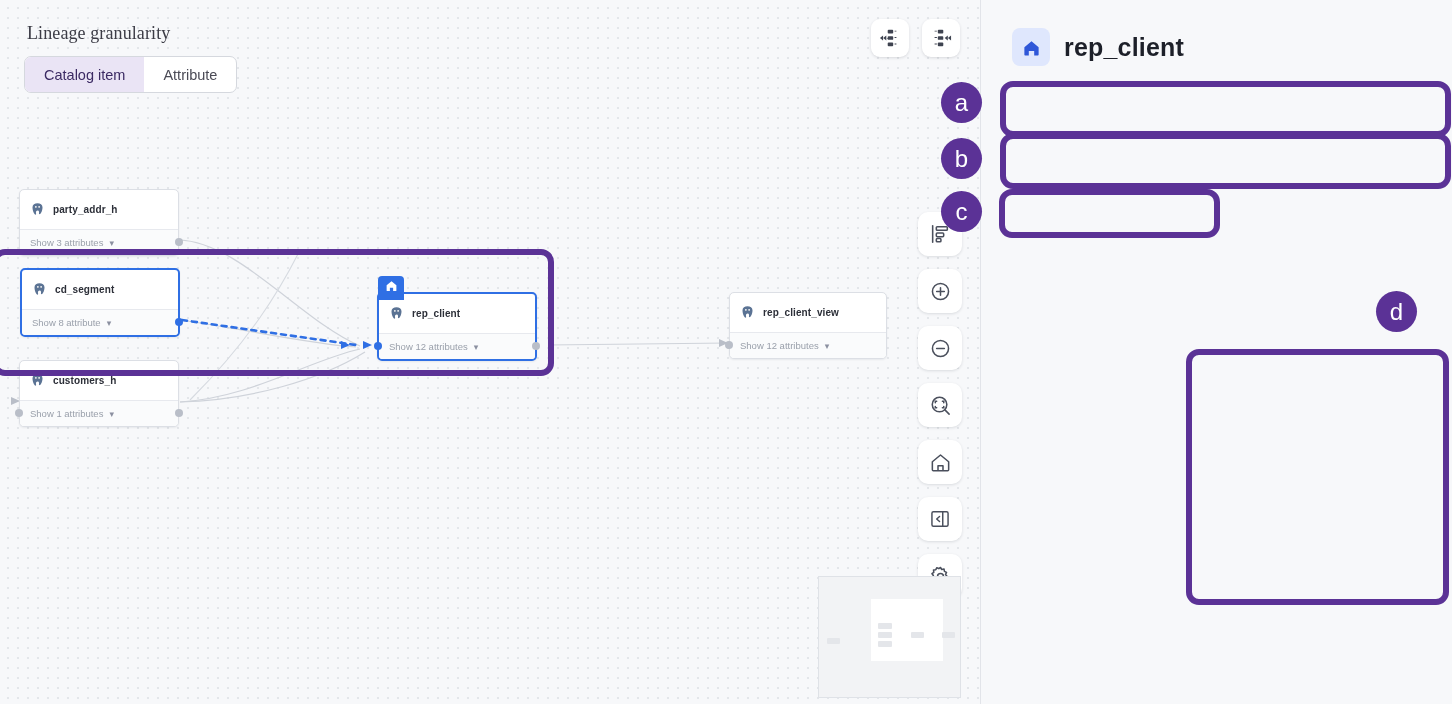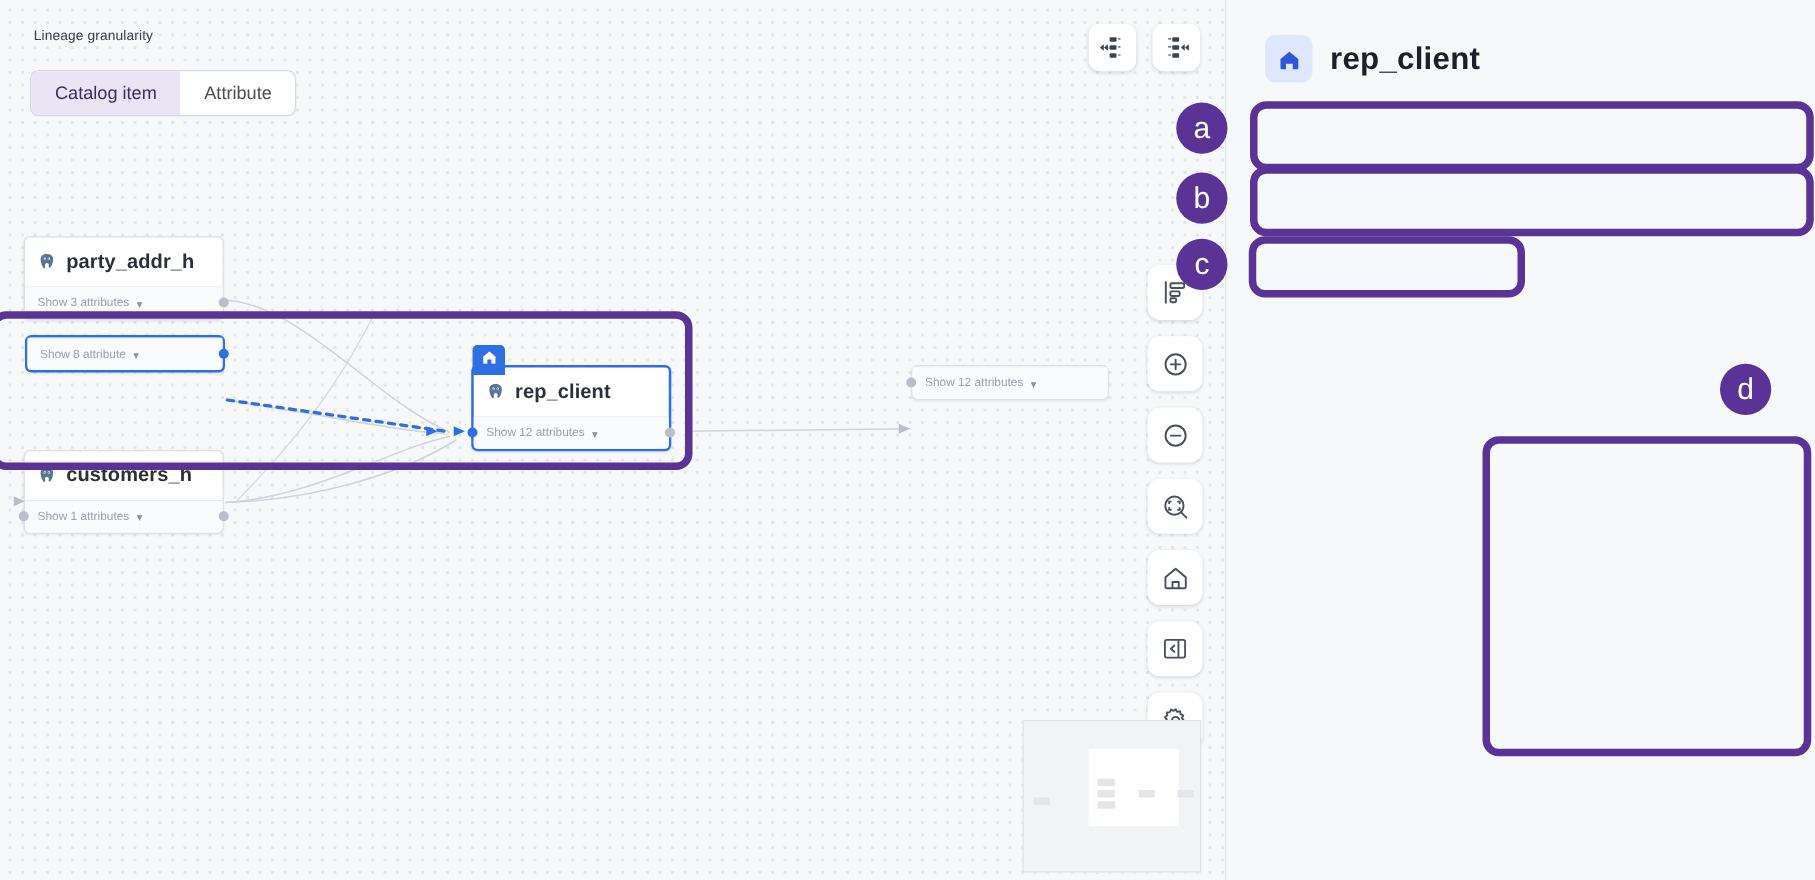--- a/index.html
+++ b/index.html
@@ -16,21 +16,21 @@
     position: absolute; left: 0; top: 0; width: 980px; height: 704px;
     background-color: #f7f8fa;
     background-image: radial-gradient(circle, #e3e6ea 1.1px, transparent 1.2px);
     background-size: 10px 10px;
     background-position: 3px 3px;
     overflow: hidden;
   }
 
   .granularity-label {
     position: absolute; left: 27px; top: 23px;
-    font-size: 11px; color: #3c3c46; letter-spacing: .1px;
+    font-size: 18px; color: #3c3c46; letter-spacing: .1px; font-family: Liberation Serif, serif;
   }
   .seg-control {
     position: absolute; left: 24px; top: 56px;
     display: flex; background: #ffffff;
     border: 1px solid #d5d8de; border-radius: 7px; overflow: hidden;
     height: 37px;
   }
   .seg-btn {
     font-size: 14.5px; padding: 0 19px; height: 100%;
     display: flex; align-items: center; justify-content: center;
@@ -59,21 +59,21 @@
   
   .node {
     position: absolute; background: #ffffff;
     border: 1px solid #dcdfe5; border-radius: 5px;
     box-shadow: 0 1px 2px rgba(20,25,40,.07);
     width: 160px; overflow: visible;
   }
   .node.selected { border: 2px solid #2f6fe4; }
   .node-title {
     height: 39px; display: flex; align-items: center; gap: 8px;
-    padding: 0 10px; font-size: 16px; color: #2c2f38; font-weight: 600;
+    padding: 0 10px; font-size: 10px; color: #2c2f38; font-weight: 600;
     letter-spacing: .1px;
   }
   .node-foot {
     height: 26px; display: flex; align-items: center; gap: 6px;
     padding: 0 10px; border-top: 1px solid #e7e9ee;
     background: #fafbfc; font-size: 9.5px; color: #9aa0ab;
     border-radius: 0 0 4px 4px;
   }
   .node-foot .chev { font-size: 9px; color: #8b90a0; }
   .home-badge {
@@ -171,20 +171,30 @@
         <span>party_addr_h</span>
       </div>
       <div class="node-foot">
         <span>Show 3 attributes</span>
         <span class="chev">▾</span>
       </div>
       <div class="port" style="right:-5px;bottom:9px"></div>
     </div>
 
     <div class="node selected" style="left:20px;top:268px">
+      <div class="node-title">
+        <svg width="15" height="15" viewBox="0 0 24 24">
+          <path d="M12 2C7.6 2 4 4.2 4 8.3c0 3.6 1 6.9 2.4 9.6.7 1.3 1.6 2.3 2.5 2.3.6 0 .9-.5.9-1.2 0-.8-.3-1.5-.3-2.6 0-1.6 1.2-3 2.6-3s2.4 1.1 2.4 2.6c0 1-.2 1.7-.2 2.4 0 .7.3 1.2.9 1.2 1 0 2-1.2 2.7-2.7C19.2 14.4 20 11.5 20 8.3 20 4.2 16.4 2 12 2z" fill="#5b7394"></path>
+          <circle cx="9.4" cy="8" r="1.5" fill="#fff"></circle>
+            <circle cx="14.6" cy="8" r="1.5" fill="#fff"></circle>
+          <circle cx="9.6" cy="8.2" r=".7" fill="#2b3b52"></circle>
+            <circle cx="14.4" cy="8.2" r=".7" fill="#2b3b52"></circle>
+        </svg>
+        <span>cd_segment</span>
+      </div>
       <div class="node-foot">
         <span>Show 8 attribute</span>
         <span class="chev">▾</span>
       </div>
       <div class="port blue" style="right:-5px;bottom:9px"></div>
     </div>
 
     <div class="node" style="left:19px;top:360px">
       <div class="node-title">
         <svg width="15" height="15" viewBox="0 0 24 24">
@@ -222,20 +232,30 @@
       </div>
       <div class="node-foot">
         <span>Show 12 attributes</span>
         <span class="chev">▾</span>
       </div>
       <div class="port blue" style="left:-5px;bottom:9px"></div>
       <div class="port" style="right:-5px;bottom:9px"></div>
     </div>
 
     <div class="node" style="left:729px;top:292px;width:158px">
+      <div class="node-title">
+        <svg width="15" height="15" viewBox="0 0 24 24">
+          <path d="M12 2C7.6 2 4 4.2 4 8.3c0 3.6 1 6.9 2.4 9.6.7 1.3 1.6 2.3 2.5 2.3.6 0 .9-.5.9-1.2 0-.8-.3-1.5-.3-2.6 0-1.6 1.2-3 2.6-3s2.4 1.1 2.4 2.6c0 1-.2 1.7-.2 2.4 0 .7.3 1.2.9 1.2 1 0 2-1.2 2.7-2.7C19.2 14.4 20 11.5 20 8.3 20 4.2 16.4 2 12 2z" fill="#5b7394"></path>
+          <circle cx="9.4" cy="8" r="1.5" fill="#fff"></circle>
+            <circle cx="14.6" cy="8" r="1.5" fill="#fff"></circle>
+          <circle cx="9.6" cy="8.2" r=".7" fill="#2b3b52"></circle>
+            <circle cx="14.4" cy="8.2" r=".7" fill="#2b3b52"></circle>
+        </svg>
+        <span>rep_client_view</span>
+      </div>
       <div class="node-foot">
         <span>Show 12 attributes</span>
         <span class="chev">▾</span>
       </div>
       <div class="port" style="left:-5px;bottom:9px"></div>
     </div>
 
     <div class="tool-sq" id="btn-expand-up">
       <svg width="22" height="22" viewBox="0 0 24 24">
         <g fill="#3e4350">

